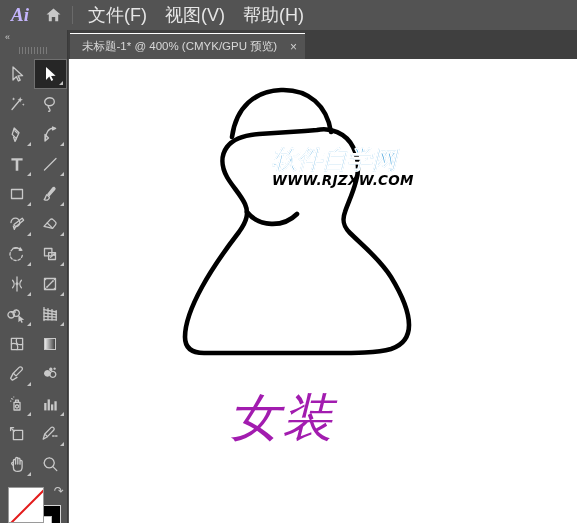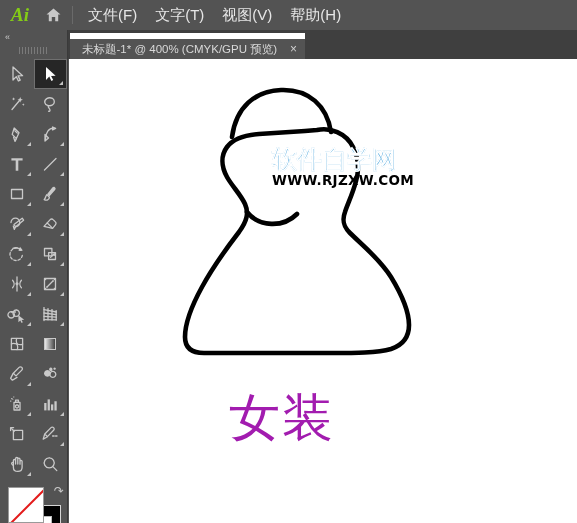--- a/index.html
+++ b/index.html
@@ -23,21 +23,21 @@
   .menubar {
     position: absolute; left: 0; top: 0;
     width: 577px; height: 30px;
     background: #535353;
     display: flex; align-items: center;
     box-sizing: border-box;
   }
   .ai-logo {
     width: 38px; height: 30px;
     display: flex; align-items: center; justify-content: center;
-    color: #84cc16;
+    color: #c4b5fd;
     font-family: "Liberation Serif", "DejaVu Serif", serif;
     font-size: 19px; font-weight: bold; font-style: italic;
     letter-spacing: 0px;
     padding-left: 2px;
     box-sizing: border-box;
   }
   .home-btn {
     width: 30px; height: 30px;
     display: flex; align-items: center; justify-content: center;
   }
@@ -45,42 +45,42 @@
     width: 1px; height: 18px;
     background: #6a6a6a;
     margin: 0 6px 0 4px;
   }
   .menu-items {
     display: flex; align-items: center;
     height: 30px;
   }
   .menu-item {
     color: #e6e6e6;
-    font-size: 15px;
+    font-size: 18px;
     padding: 0 9px;
     height: 30px;
     line-height: 30px;
     white-space: nowrap;
     cursor: default;
   }
 
   
   .tabbar {
     position: absolute; left: 0; top: 30px;
     width: 577px; height: 29px;
     background: #3f3f3f;
   }
   .doc-tab {
     position: absolute; left: 70px; top: 3px;
     height: 26px;
     background: #535353;
     display: flex; align-items: center;
     padding: 0 8px 0 12px;
     box-sizing: border-box;
-    border-top: 6px solid #ffffff;
+    border-top: 1px solid #ffffff;
   }
   .doc-tab-label {
     color: #d8d8d8;
     font-size: 11.5px;
     white-space: nowrap;
   }
   .doc-tab-close {
     color: #cfcfcf;
     font-size: 12px;
     margin-left: 13px;
@@ -181,20 +181,21 @@
     color: #c9c9c9; font-size: 12px;
     z-index: 4;
   }
 
   
   .canvas {
     position: absolute; left: 69px; top: 59px;
     width: 508px; height: 464px;
     background: #ffffff;
     overflow: hidden;
+    font-style: italic;
   }
   .artwork {
     position: absolute; left: 0; top: 0;
     width: 508px; height: 464px;
   }
   .wm {
     position: absolute;
     left: 203px; top: 88px;
     width: 144px;
     text-align: left;
@@ -238,21 +239,20 @@
   <div class="menubar">
     <div class="ai-logo">Ai</div>
     <div class="home-btn">
       <svg width="17" height="16" viewBox="0 0 17 16" aria-hidden="true">
         <path d="M8.5 1.6 L15.5 7.6 L13.2 7.6 L13.2 14.3 L10.2 14.3 L10.2 10.0 L6.8 10.0 L6.8 14.3 L3.8 14.3 L3.8 7.6 L1.5 7.6 Z" fill="#c9c9c9"></path>
       </svg>
     </div>
     <div class="menu-sep"></div>
     <div class="menu-items" id="menu-items">
         <div class="menu-item">文件(F)</div>
-        <div class="menu-item">文字(T)</div>
         <div class="menu-item">视图(V)</div>
         <div class="menu-item">帮助(H)</div>
       </div>
   </div>
 
   <div class="tabbar">
     <div class="doc-tab">
       <span class="doc-tab-label">未标题-1* @ 400% (CMYK/GPU 预览)</span>
       <span class="doc-tab-close">×</span>
     </div>

